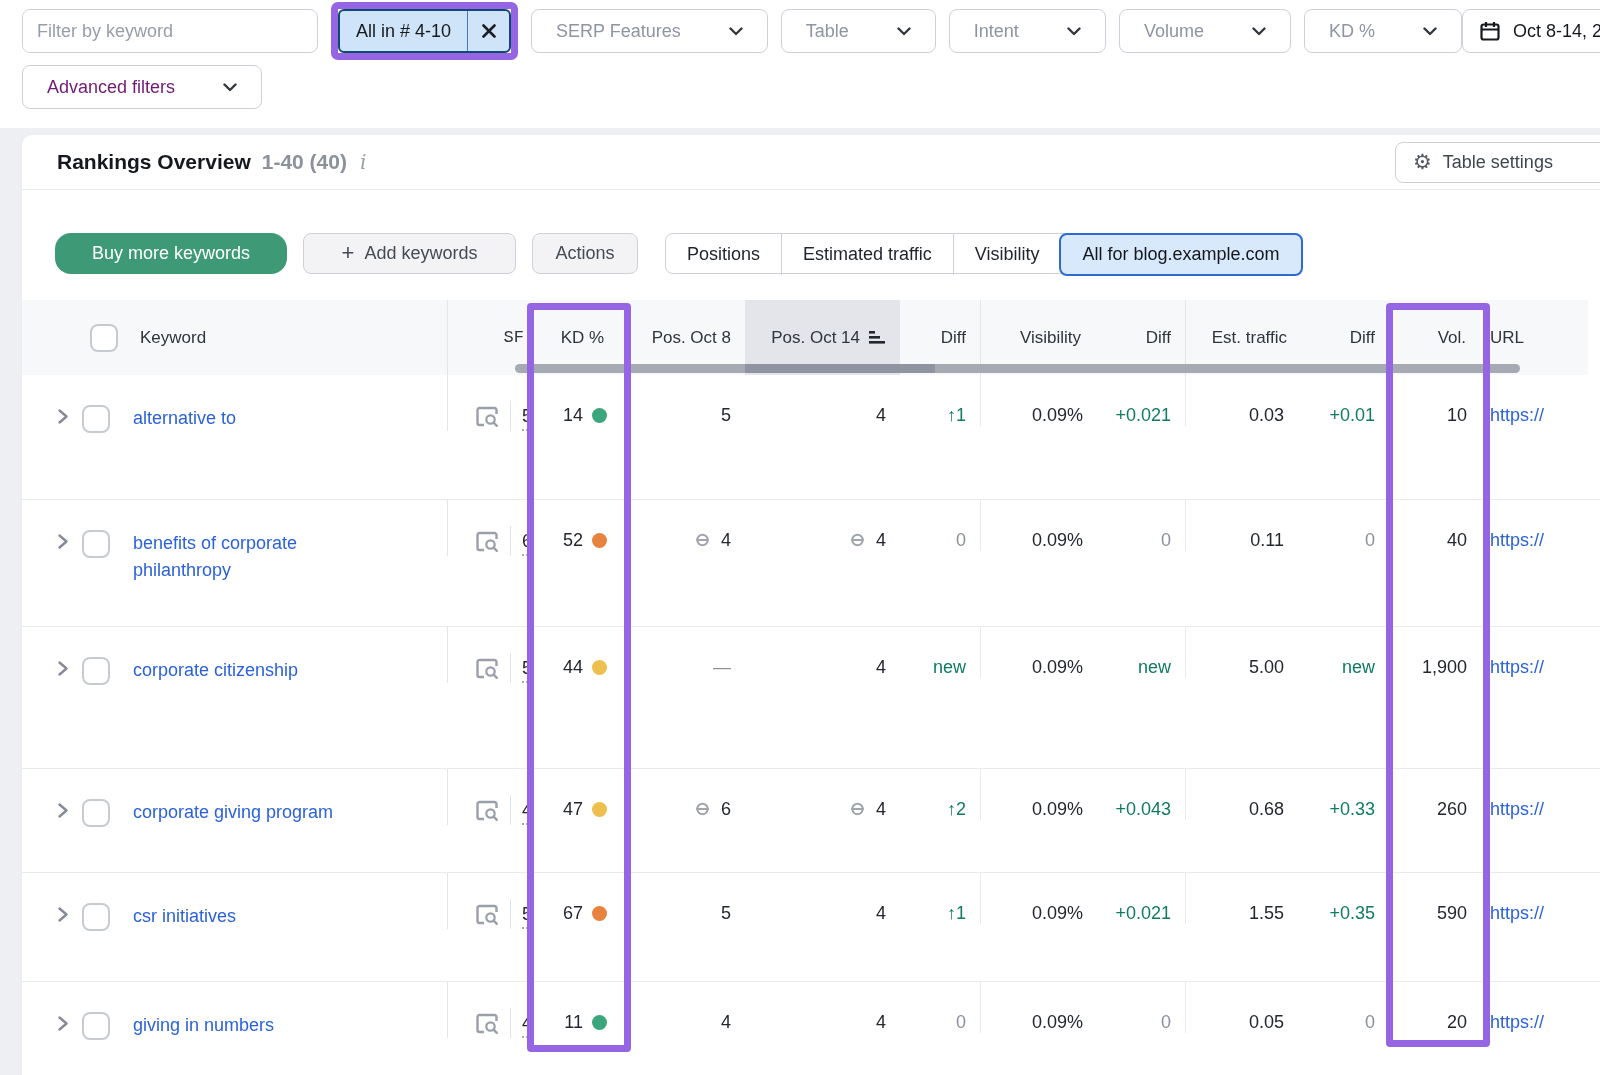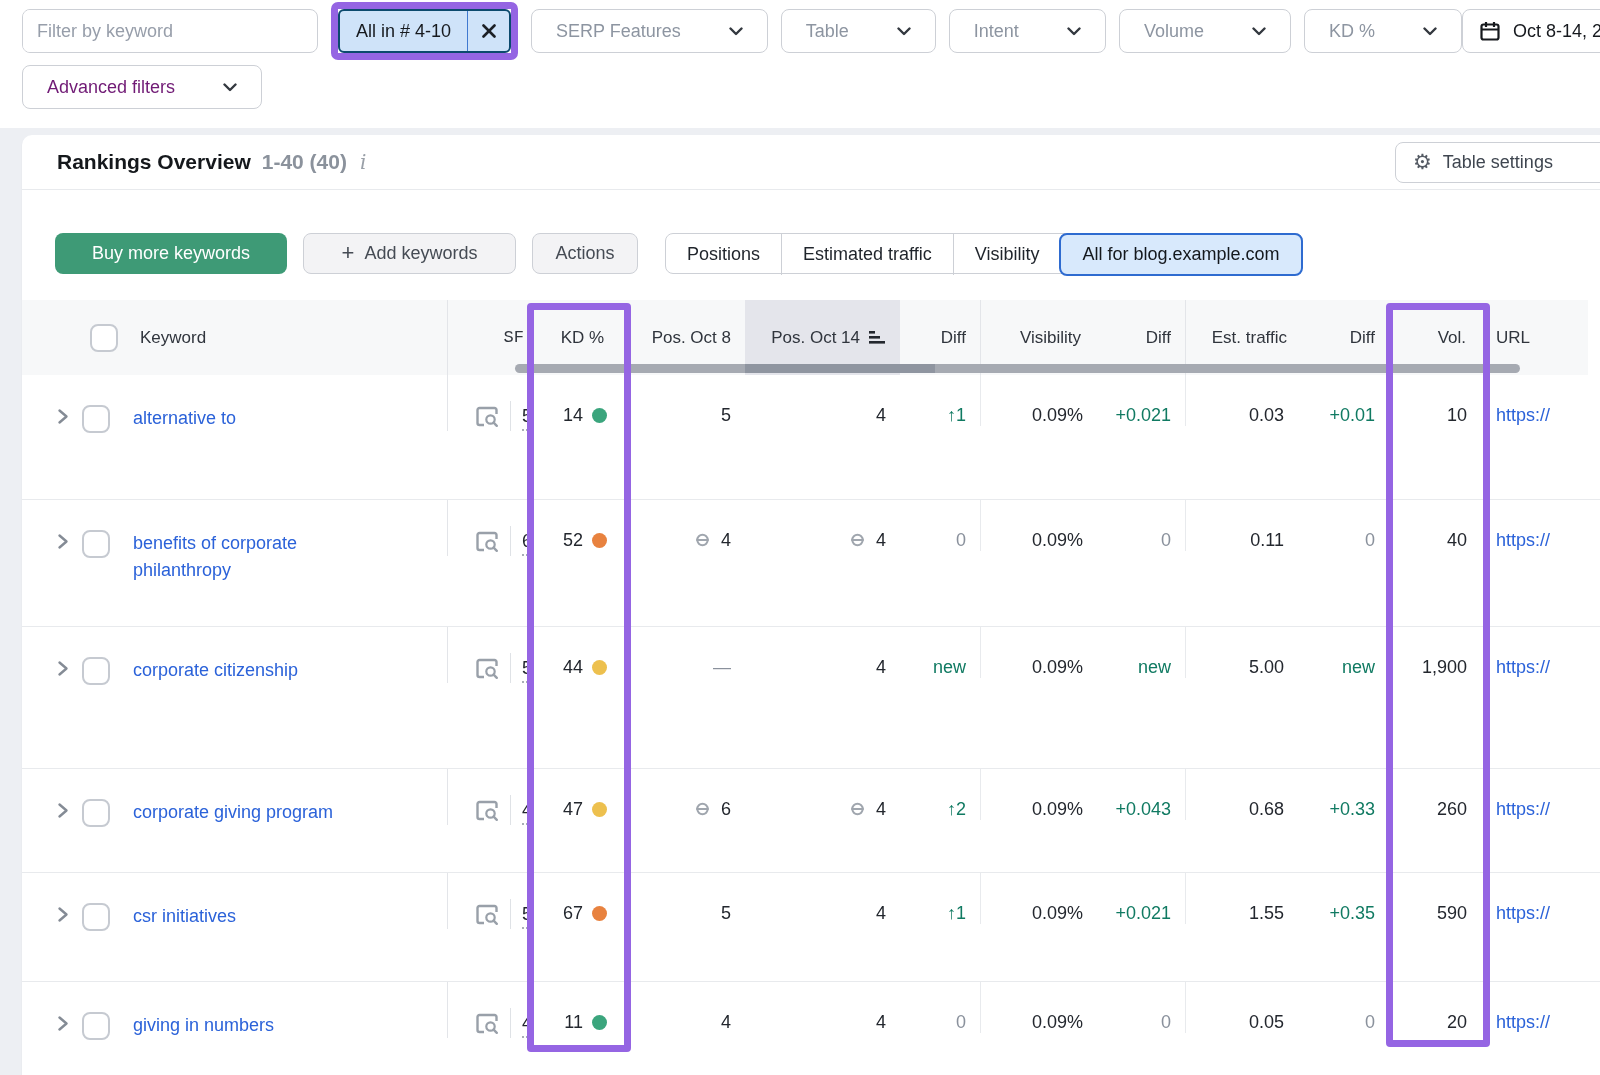--- a/index.html
+++ b/index.html
@@ -44,21 +44,21 @@
   .info-i { font-size:20px; font-family:"DejaVu Serif",serif; font-style:italic; color:#9aa0a8; margin-left:2px; }
   .settings-btn { position:absolute; left:1373px; top:7px; width:260px; height:41px; border:1px solid #cdd0d6; border-radius:8px;
     background:#fff; display:flex; align-items:center; gap:11px; padding:0 17px; cursor:pointer; }
   .settings-btn .lbl { font-size:18px; color:#3f4650; white-space:nowrap; }
   .gear { font-family:"DejaVu Sans",sans-serif; font-size:21px; color:#555b64; line-height:1; }
 
   
   .toolbar { position:absolute; top:98px; left:33px; right:0; height:41px; display:flex; gap:16px; }
   .btn { flex:0 0 auto; height:41px; border-radius:8px; font-size:18px; display:flex; align-items:center; justify-content:center;
     padding:0 20px; cursor:pointer; white-space:nowrap; border:1px solid transparent; font-family:inherit; }
-  .btn-buy { background:#3e9a76; color:#fff; min-width:232px; }
+  .btn-buy { background:#3e9a76; color:#fff; min-width:232px;border-radius:16px; }
   .btn-gray { background:#f3f3f5; border-color:#cdd0d6; color:#454b54; }
   .btn-add { min-width:213px; gap:10px; }
   .btn-add .plus { font-size:22px; color:#454b54; line-height:1; margin-top:-2px; }
   .btn-actions { min-width:106px; }
   .tabs { margin-left:11px; display:flex; height:41px; border:1px solid #cdd0d6; border-radius:8px; background:#fff; }
   .tab { height:41px; border:none; background:transparent; font-size:18px; color:#1f242b; padding:0 21px; cursor:pointer;
     border-left:1px solid #cdd0d6; display:flex; align-items:center; white-space:nowrap; font-family:inherit; }
   .tab:first-child { border-left:none; }
   .tab.active { background:#d8e9fc; border:2px solid #2e6bd0; border-radius:8px; margin:-1px; height:43px; color:#14181d; }
 
@@ -74,21 +74,21 @@
   .fixedcell { width:425px; justify-content:flex-start; }
   .col-sf { width:87px; border-left:1px solid #e3e5e9; padding-right:2px; }
   .col-kd { width:97px; padding-right:24px; }
   .col-pos8 { width:114px; padding-right:14px; }
   .col-pos14 { width:155px; padding-right:14px; }
   .col-diff1,.col-diff2 { width:80px; padding-right:14px; }
   .col-vis { width:125px; padding-right:22px; border-left:1px solid #e8eaed; }
   .col-traffic { width:115px; padding-right:16px; border-left:1px solid #e8eaed; }
   .col-diff3 { width:88px; padding-right:13px; }
   .col-vol { width:102px; padding-right:23px; }
-  .col-url { width:90px; justify-content:flex-start; padding-left:6px; overflow:hidden; }
+  .col-url { width:90px; justify-content:flex-start; overflow:hidden; }
   .thead .col-sf { padding-right:10px;font-family:Liberation Mono, monospace; }
   .thead .col-kd { justify-content:center; padding-right:0; }
   .thead .col-pos14 { background:#e4e5eb; gap:9px; }
   .thead .col-vis { padding-right:24px; border-left-color:#e3e5e9; }
   .thead .col-traffic { padding-right:13px; border-left-color:#e3e5e9; }
   .thead .col-vol { padding-right:24px; }
   .hd-checkbox { margin-left:68px; }
   .hd-kw { margin-left:22px; }
   .checkbox { width:28px; height:28px; border:2px solid #c6cad1; border-radius:8px; background:#fff; flex:0 0 auto; cursor:pointer; }
   .expander { margin-left:35px; margin-top:3px; cursor:pointer; flex:0 0 auto; }

